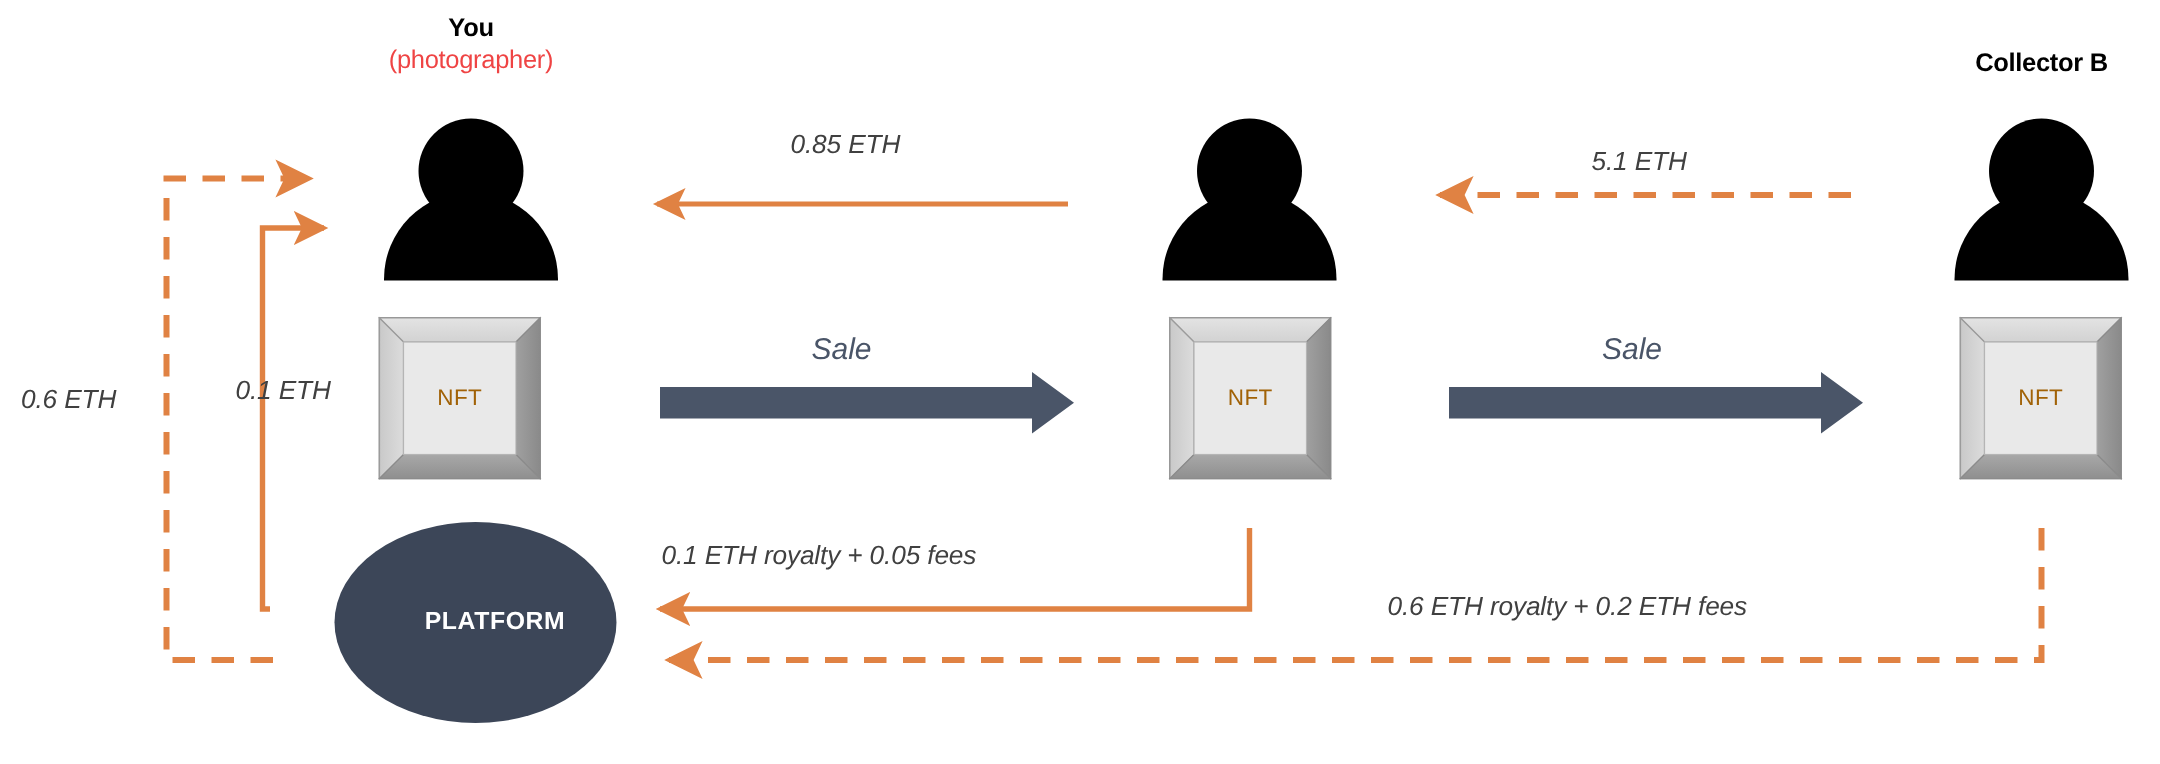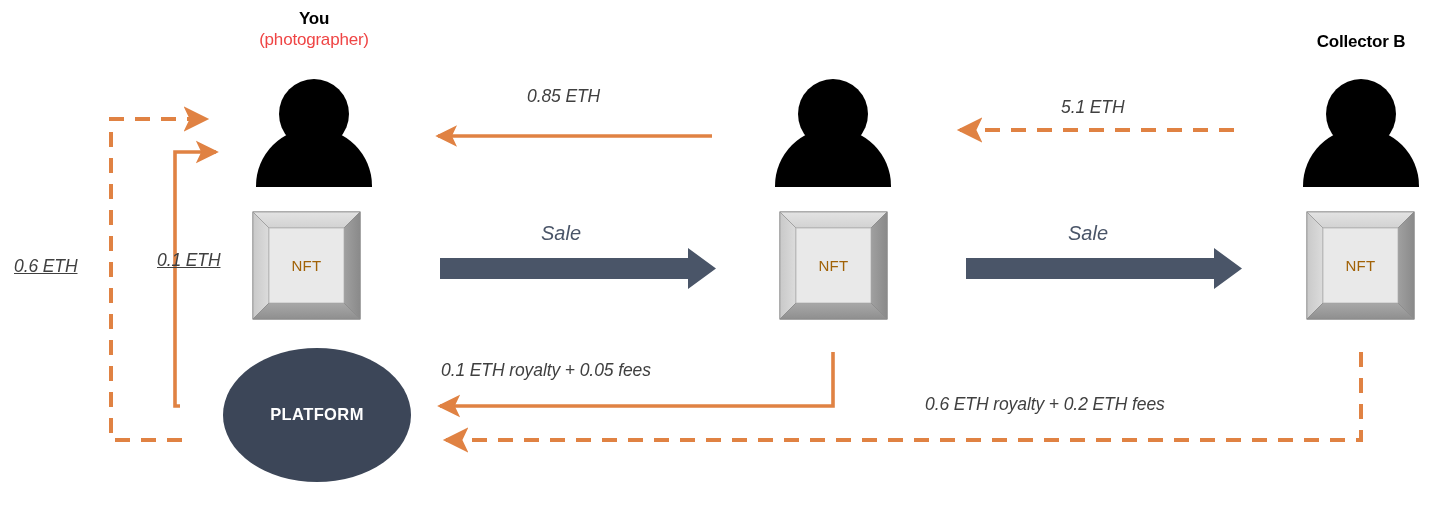--- a/index.html
+++ b/index.html
@@ -44,21 +44,20 @@
   .edge-label {
     position: absolute;
     font-style: italic;
     font-size: 17.5px;
     color: #404040;
     white-space: nowrap;
     letter-spacing: -0.1px;
   }
   .edge-label.vertical-left {
     font-size: 17.5px;
-    text-decoration: underline;
   }
   .sale-label {
     position: absolute;
     font-style: italic;
     font-size: 20px;
     color: #4A5568;
     white-space: nowrap;
   }
   .nft-text {
     position: absolute;
@@ -186,21 +185,21 @@
 
 
   <div class="actor-title" style="left:1261px; top:31px; width:200px;">
     <span>Collector B</span>
   </div>
 
   <div class="nft-text" style="left:269px; top:257px; width:75px;">NFT</div>
   <div class="nft-text" style="left:796px; top:257px; width:75px;">NFT</div>
   <div class="nft-text" style="left:1323px; top:257px; width:75px;">NFT</div>
 
-  <div class="platform-text" style="left:217px; top:405px;text-align:center;">PLATFORM</div>
+  <div class="platform-text" style="left:230px; top:405px;text-align:center;">PLATFORM</div>
 
   <div class="edge-label" style="left:527px; top:86px;">0.85 ETH</div>
 
   <div class="edge-label" style="left:1061px; top:97px;">5.1 ETH</div>
 
   <div class="sale-label" style="left:541px; top:222px;">Sale</div>
 
   <div class="sale-label" style="left:1068px; top:222px;">Sale</div>
 
   <div class="edge-label" style="left:441px; top:360px;">0.1 ETH royalty + 0.05 fees</div>

